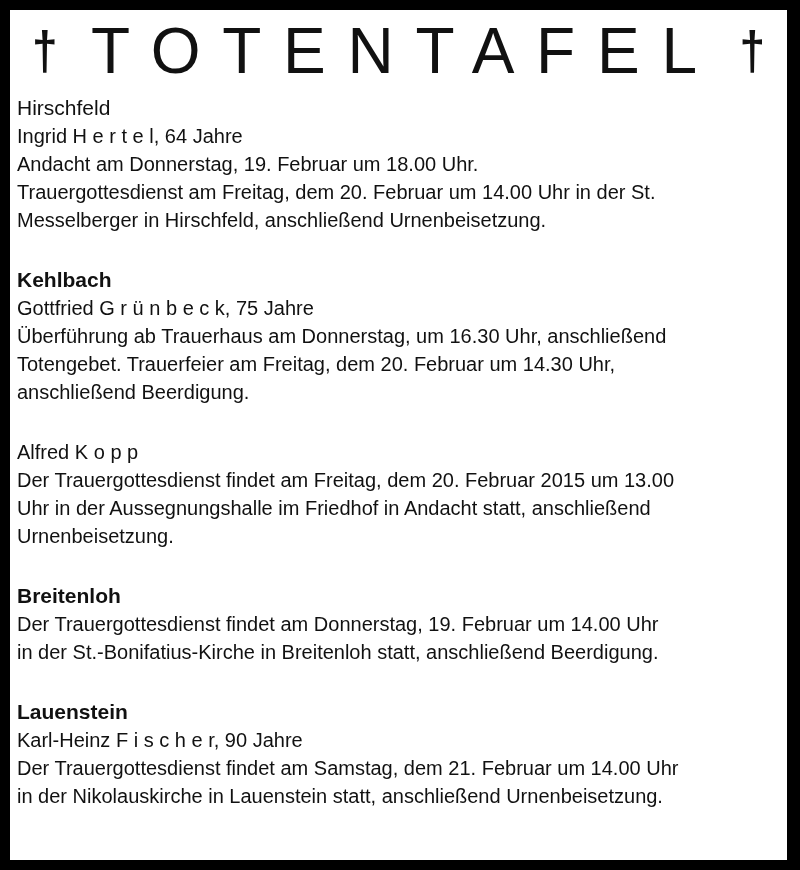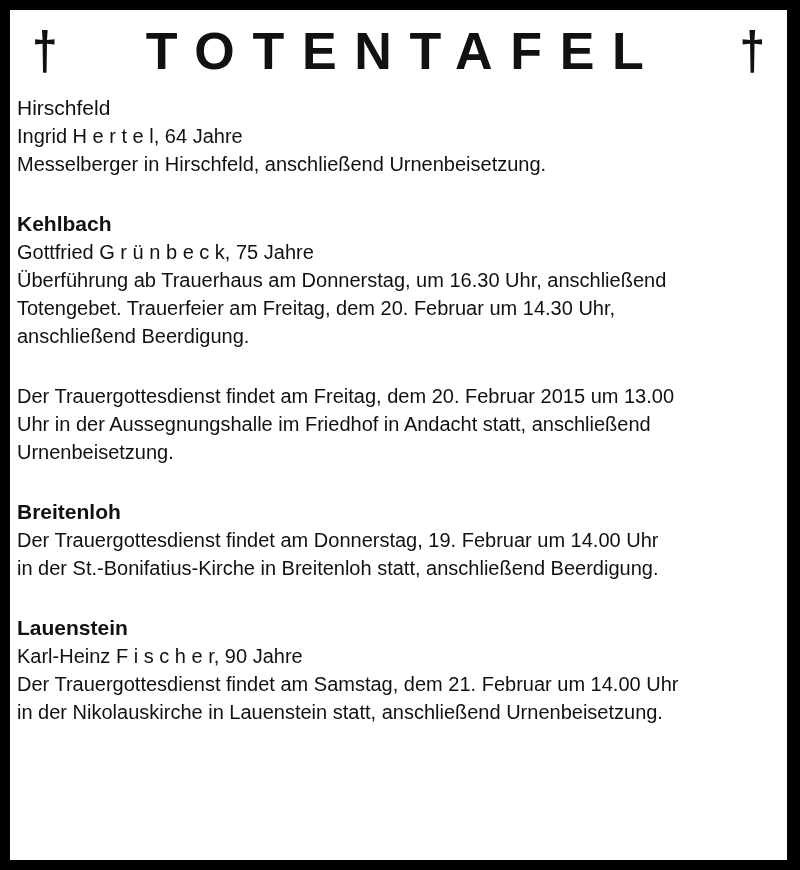--- a/index.html
+++ b/index.html
@@ -27,22 +27,22 @@
     padding: 10px 22px 0 22px;
     height: 72px;
   }
   .cross {
     font-size: 46px;
     font-weight: 700;
     line-height: 1;
     transform: scaleY(1.15);
   }
   .title {
-    font-size: 52px;
-    font-weight: 700;
+    font-size: 64px;
+    font-weight: 400;
     letter-spacing: 0.34em;
     line-height: 1;
     white-space: nowrap;
     margin-left: 0.2em; 
   }
   
   .notices {
     padding: 0 6px 0 7px;
   }
   .notice { margin-top: 32px; }
@@ -70,32 +70,35 @@
     <span class="cross">†</span>
     <h1 class="title">TOTENTAFEL</h1>
     <span class="cross">†</span>
   </header>
 
   <main class="notices">
 
     <section class="notice">
       <div class="town regular">Hirschfeld</div>
       <p class="line">Ingrid H e r t e l, 64 Jahre</p>
+      <p class="line">Andacht am Donnerstag, 19. Februar um 18.00 Uhr.</p>
+      <p class="line">Trauergottesdienst am Freitag, dem 20. Februar um 14.00 Uhr in der St.</p>
       <p class="line">Messelberger in Hirschfeld, anschließend Urnenbeisetzung.</p>
     </section>
 
     <section class="notice">
       <div class="town">Kehlbach</div>
       <p class="line">Gottfried G r ü n b e c k, 75 Jahre</p>
       <p class="line">Überführung ab Trauerhaus am Donnerstag, um 16.30 Uhr, anschließend</p>
       <p class="line">Totengebet. Trauerfeier am Freitag, dem 20. Februar um 14.30 Uhr,</p>
       <p class="line">anschließend Beerdigung.</p>
     </section>
 
     <section class="notice">
+      <p class="line">Alfred K o p p</p>
       <p class="line">Der Trauergottesdienst findet am Freitag, dem 20. Februar 2015 um 13.00</p>
       <p class="line">Uhr in der Aussegnungshalle im Friedhof in Andacht statt, anschließend</p>
       <p class="line">Urnenbeisetzung.</p>
     </section>
 
     <section class="notice">
       <div class="town">Breitenloh</div>
       <p class="line">Der Trauergottesdienst findet am Donnerstag, 19. Februar um 14.00 Uhr</p>
       <p class="line">in der St.-Bonifatius-Kirche in Breitenloh statt, anschließend Beerdigung.</p>
     </section>

